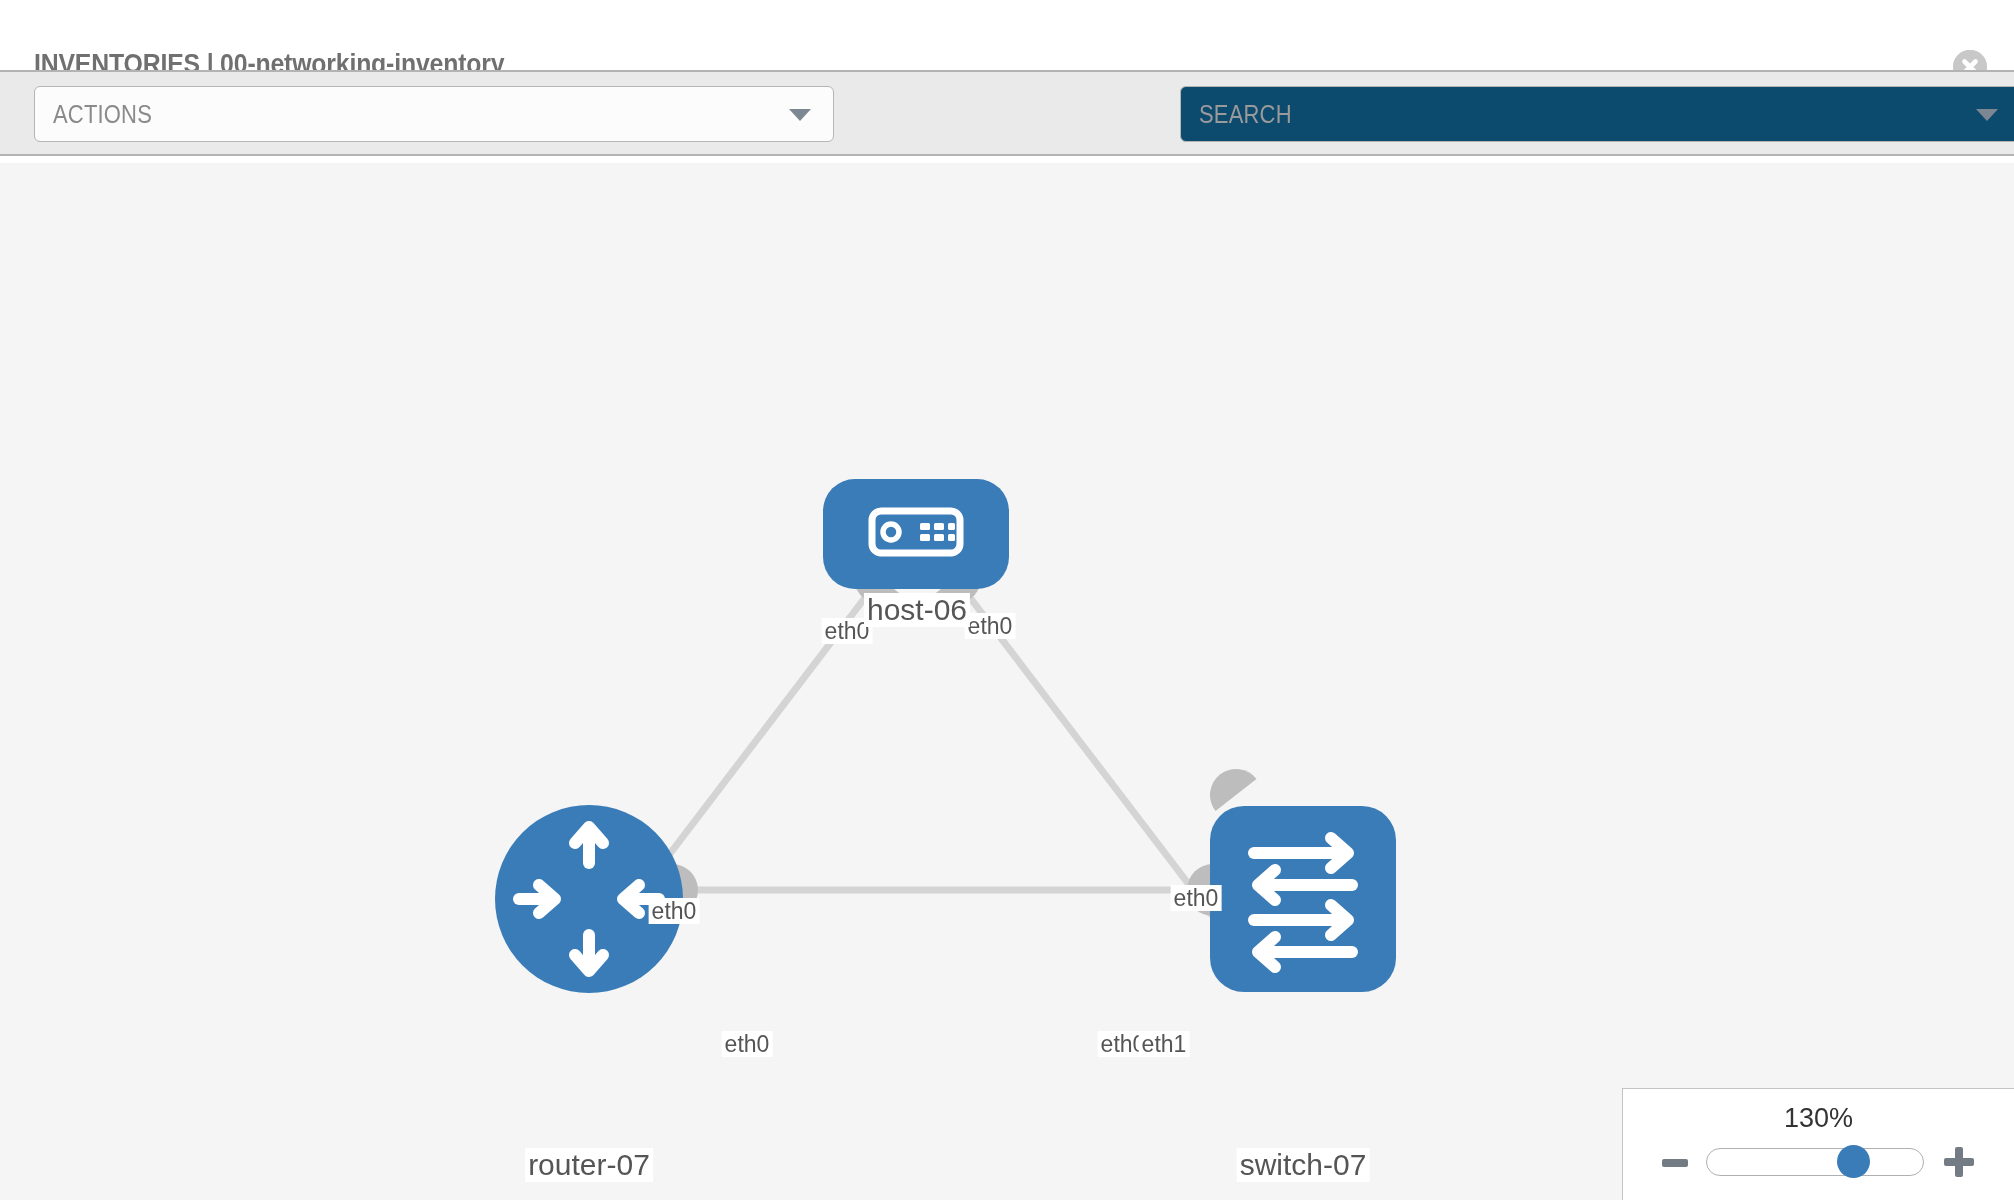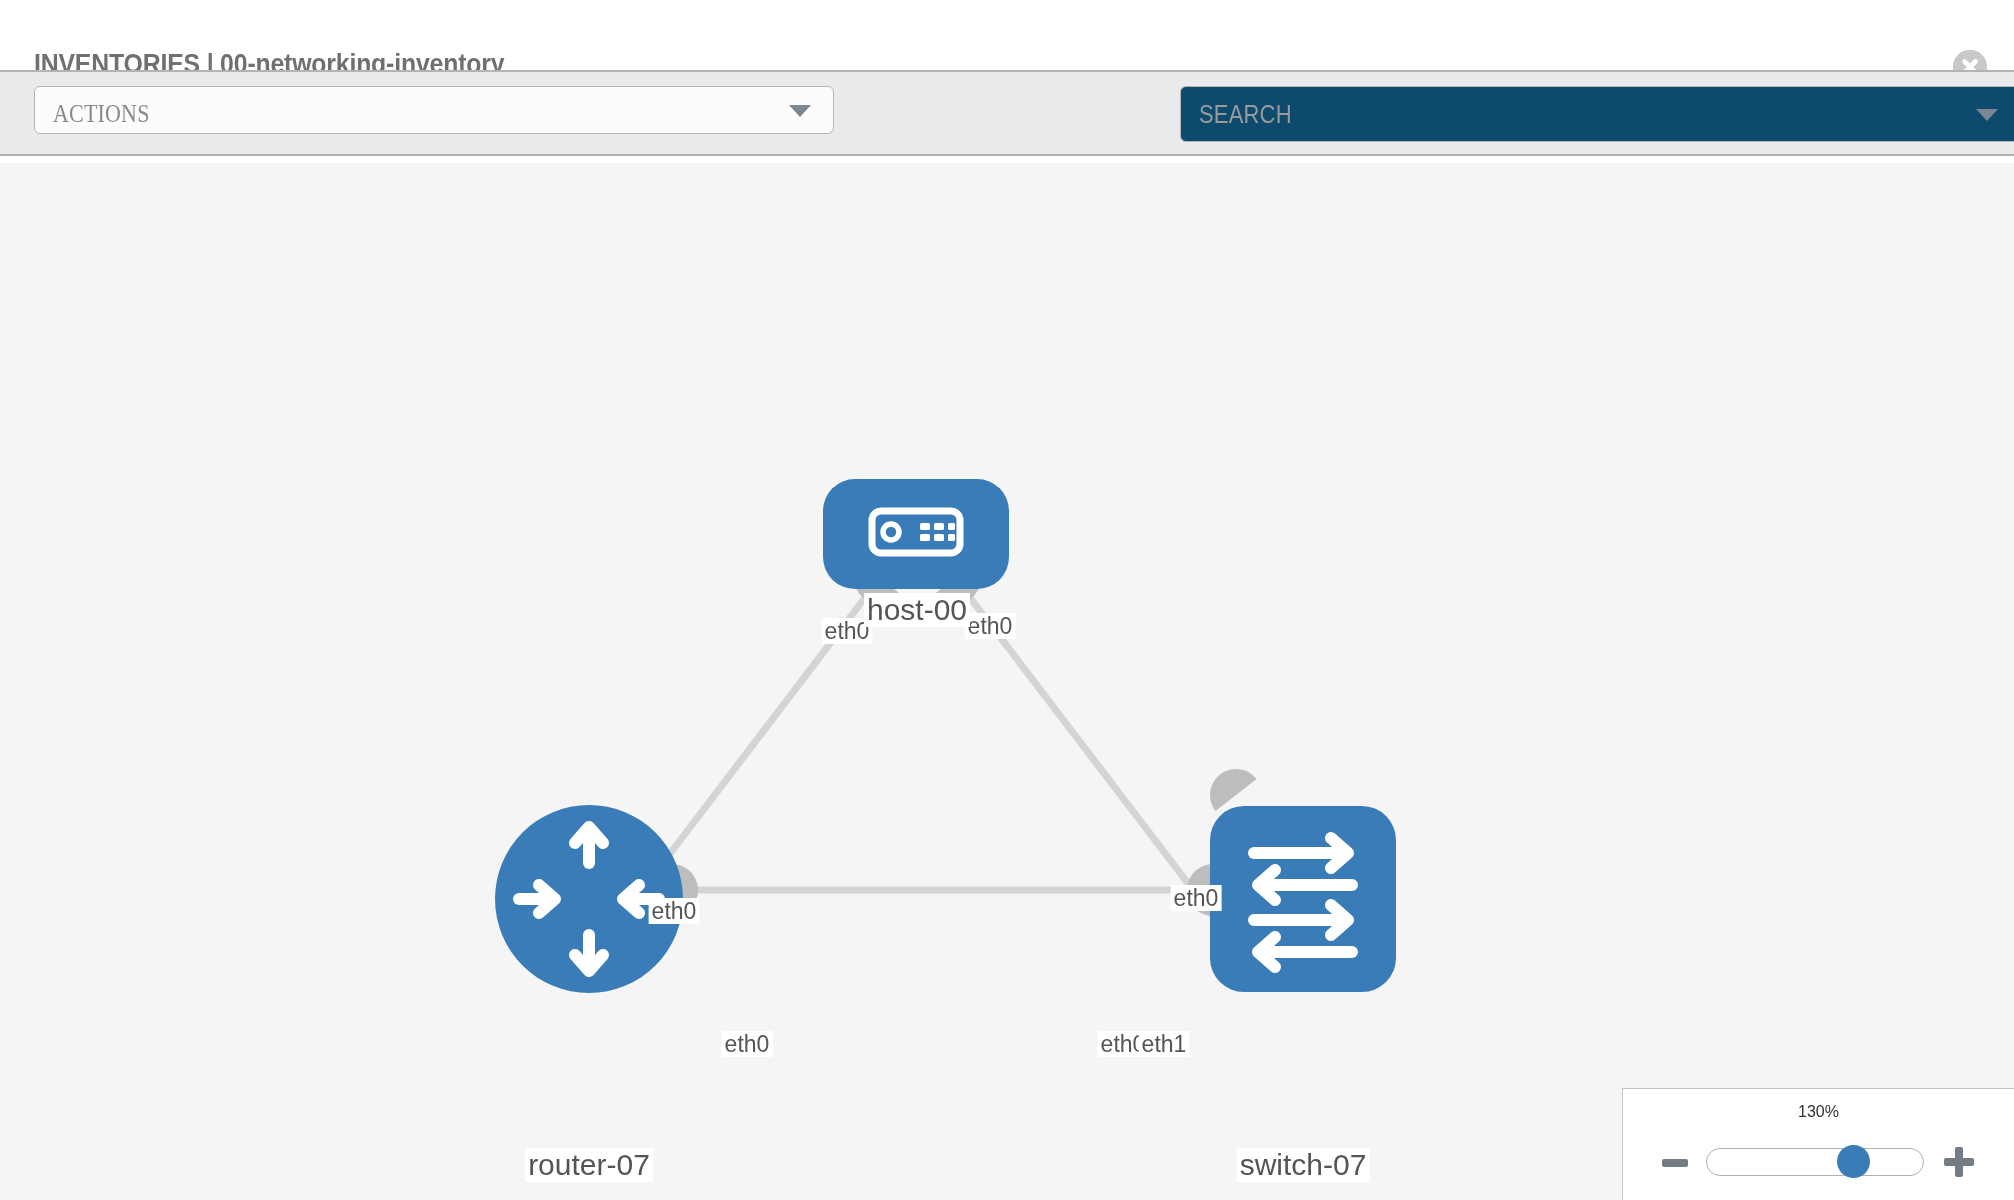--- a/index.html
+++ b/index.html
@@ -59,27 +59,26 @@
     background: #eaeaea;
     border-top: 2px solid #b3b3b3;
     border-bottom: 2px solid #b3b3b3;
     box-sizing: border-box;
   }
   #actions-select {
     position: absolute;
     left: 34px;
     top: 14px;
     width: 800px;
-    height: 48px;
+    height: 56px;
     background: #fcfcfc;
     border: 1px solid #b5b5b5;
     border-radius: 6px;
     box-sizing: border-box;
     cursor: pointer;
-    font-family: Liberation Serif, serif;
   }
   #actions-select .sel-label {
     position: absolute;
     left: 18px;
     top: 13px;
     font-size: 25px;
     color: #8a8a8a;
     letter-spacing: 0.2px;
     transform: scaleX(0.88);
     transform-origin: left center;
@@ -178,21 +177,21 @@
     border-right: none;
     border-bottom: none;
     box-sizing: border-box;
   }
   #zoom-level {
     position: absolute;
     top: 14px;
     left: 0;
     width: 100%;
     text-align: center;
-    font-size: 16px;
+    font-size: 27px;
     color: #333333;
   }
   #zoom-out-button {
     position: absolute;
     left: 37px;
     top: 59px;
     width: 30px;
     height: 30px;
     cursor: pointer;
   }
@@ -355,21 +354,21 @@
   </svg>
 
   <div class="edge-label" style="left:847px; top:455px;">eth0</div>
   <div class="edge-label" style="left:990px; top:450px;">eth0</div>
   <div class="edge-label" style="left:674px; top:735px;">eth0</div>
   <div class="edge-label" style="left:1196px; top:722px;">eth0</div>
   <div class="edge-label" style="left:747px; top:868px;">eth0</div>
   <div class="edge-label" style="left:1123px; top:868px;">eth0</div>
   <div class="edge-label" style="left:1140px; top:868px;margin-left:24px;">eth1</div>
 
-  <div class="node-label" style="left:917px; top:430px;">host-00</div>
+  <div class="node-label" style="left:917px; top:430px;">host-06</div>
   <div class="node-label" style="left:589px; top:985px;">router-07</div>
   <div class="node-label" style="left:1303px; top:985px;">switch-07</div>
 
   <div id="zoom-panel" style="left:1622px; top:925px;">
     <div id="zoom-level">130%</div>
 
     <div id="zoom-out-button">
       <svg width="30" height="30" viewBox="0 0 30 30">
         <rect x="2" y="11" width="26" height="8" rx="2" fill="#737b85"></rect>
       </svg>

